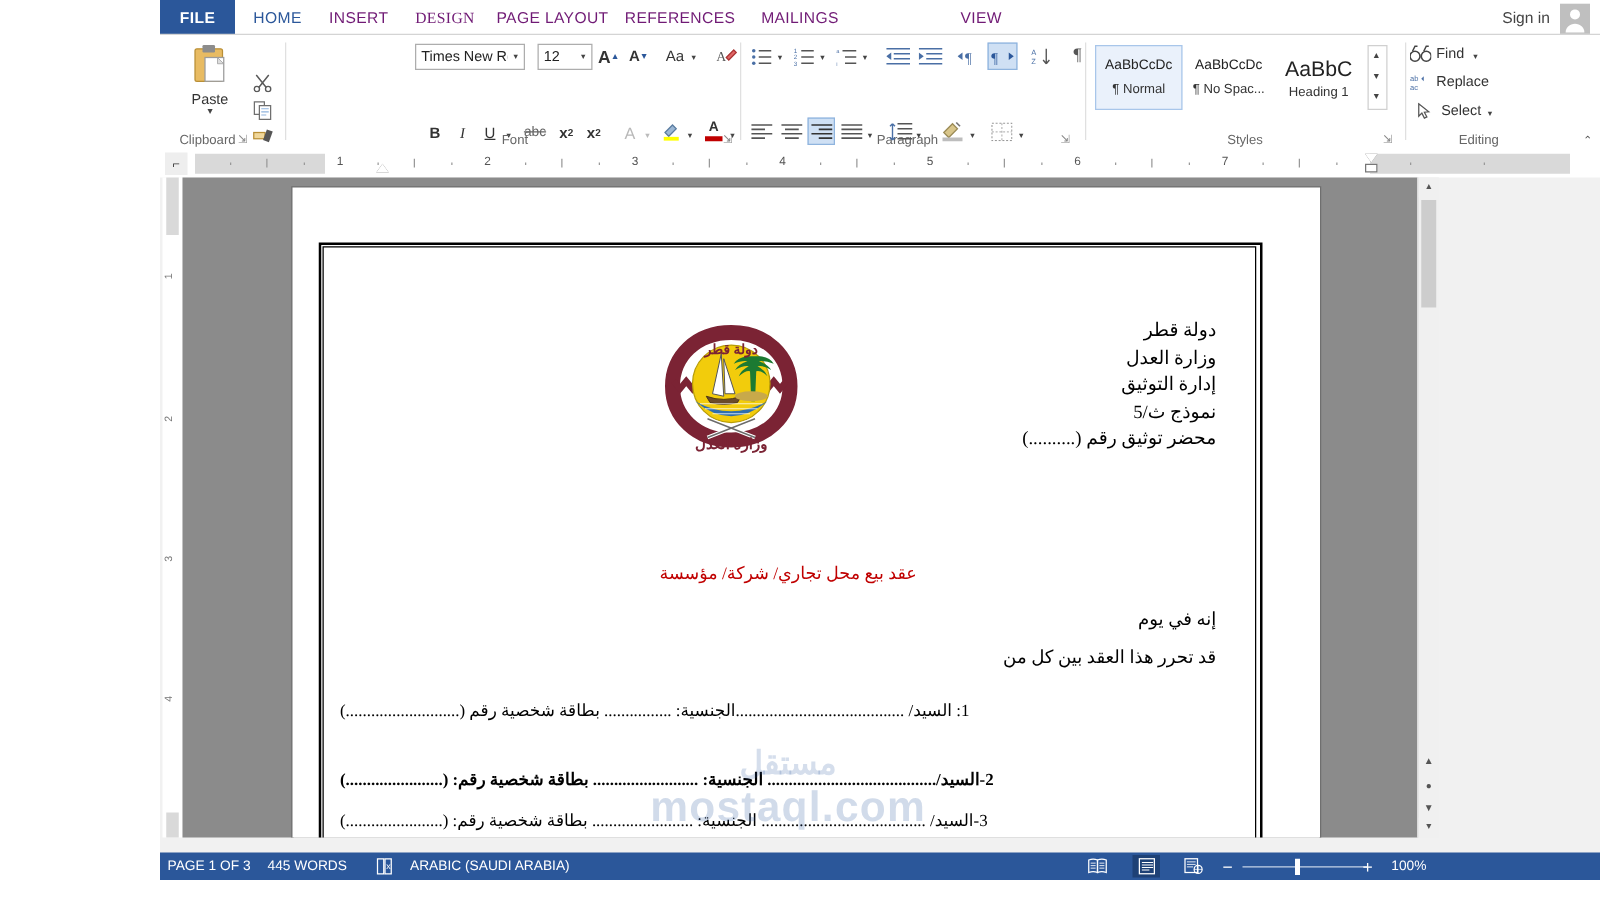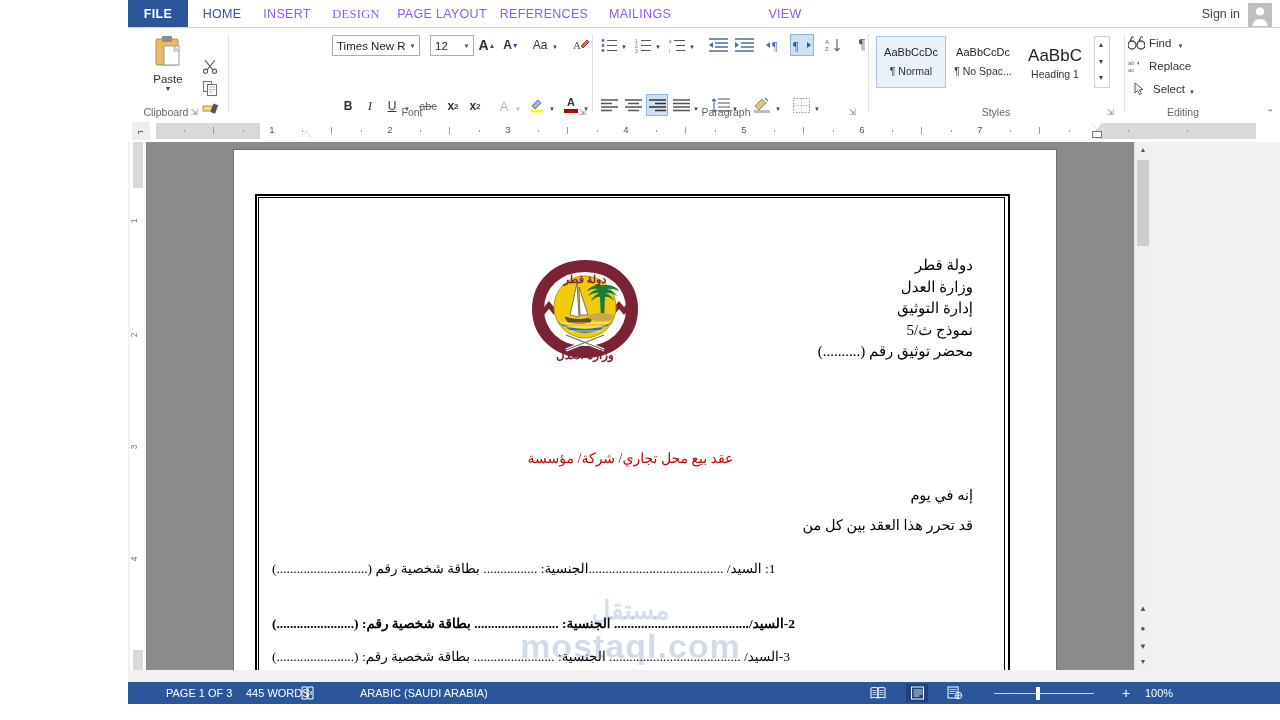--- a/index.html
+++ b/index.html
@@ -11,21 +11,21 @@
   }
   .app{position:relative;width:1280px;height:720px;background:#f1f1f1;}
 
   
   .left-gutter{position:absolute;left:0;top:0;width:128px;height:720px;background:#ffffff;}
 
   
   .tabbar{position:absolute;left:128px;top:0;width:1152px;height:28px;background:#ffffff;}
   .tab{
     position:absolute;top:0;height:28px;line-height:28px;
-    font-size:12.5px;color:#8b5cf6;letter-spacing:.3px;
+    font-size:12.5px;color:#701a75;letter-spacing:.3px;
     text-align:center;cursor:default;
   }
   .tab.file{background:#2b579a;color:#fff;font-weight:600;}
   .tab.active{color:#2b579a;}
   .tabbar-underline{position:absolute;left:128px;top:27px;width:1152px;height:1px;background:#d4d4d4;}
 
   .signin{position:absolute;right:40px;top:0;height:28px;line-height:28px;font-size:12.5px;color:#444;}
   .avatar{position:absolute;right:8px;top:3px;width:24px;height:24px;background:#bfbfbf;}
   .avatar svg{display:block;}
 
@@ -103,21 +103,21 @@
     font-size:26px;font-weight:bold;color:rgba(46,92,160,.20);}
 
   
   .vscroll{position:absolute;left:1134px;top:142px;width:16px;height:528px;background:#f0f0f0;border-left:1px solid #e0e0e0;}
   .sarrow{position:absolute;left:0;width:16px;height:16px;background:#f0f0f0;text-align:center;font-size:7px;color:#555;line-height:16px;cursor:default;}
   .sthumb{position:absolute;left:2px;top:18px;width:12px;height:86px;background:#cdcdcd;cursor:default;}
   .sbtn{position:absolute;left:0;width:16px;height:18px;text-align:center;font-size:8px;color:#555;line-height:18px;cursor:default;}
 
   
   .status{position:absolute;left:128px;top:682px;width:1152px;height:22px;background:#2b579a;color:#fff;}
-  .st{position:absolute;top:0;height:36px;line-height:22px;font-size:11px;color:#fff;cursor:default;white-space:nowrap;margin-left:32px;}
+  .st{position:absolute;top:0;height:36px;line-height:22px;font-size:11px;color:#fff;cursor:default;white-space:nowrap;}
   .vbtn{position:absolute;top:2px;width:22px;height:18px;display:flex;align-items:center;justify-content:center;cursor:default;}
   .vbtn.on{background:#1e4176;}
   .zline{position:absolute;top:11px;height:1px;background:#c5d3e8;}
   .zhandle{position:absolute;top:5px;width:4px;height:13px;background:#ffffff;}
   .bottomfill{position:absolute;left:0;top:704px;width:1280px;height:16px;background:#ffffff;}
   .leftfill-bottom{position:absolute;left:0;top:682px;width:128px;height:38px;background:#ffffff;}
 </style>
 </head>
 <body>
 

